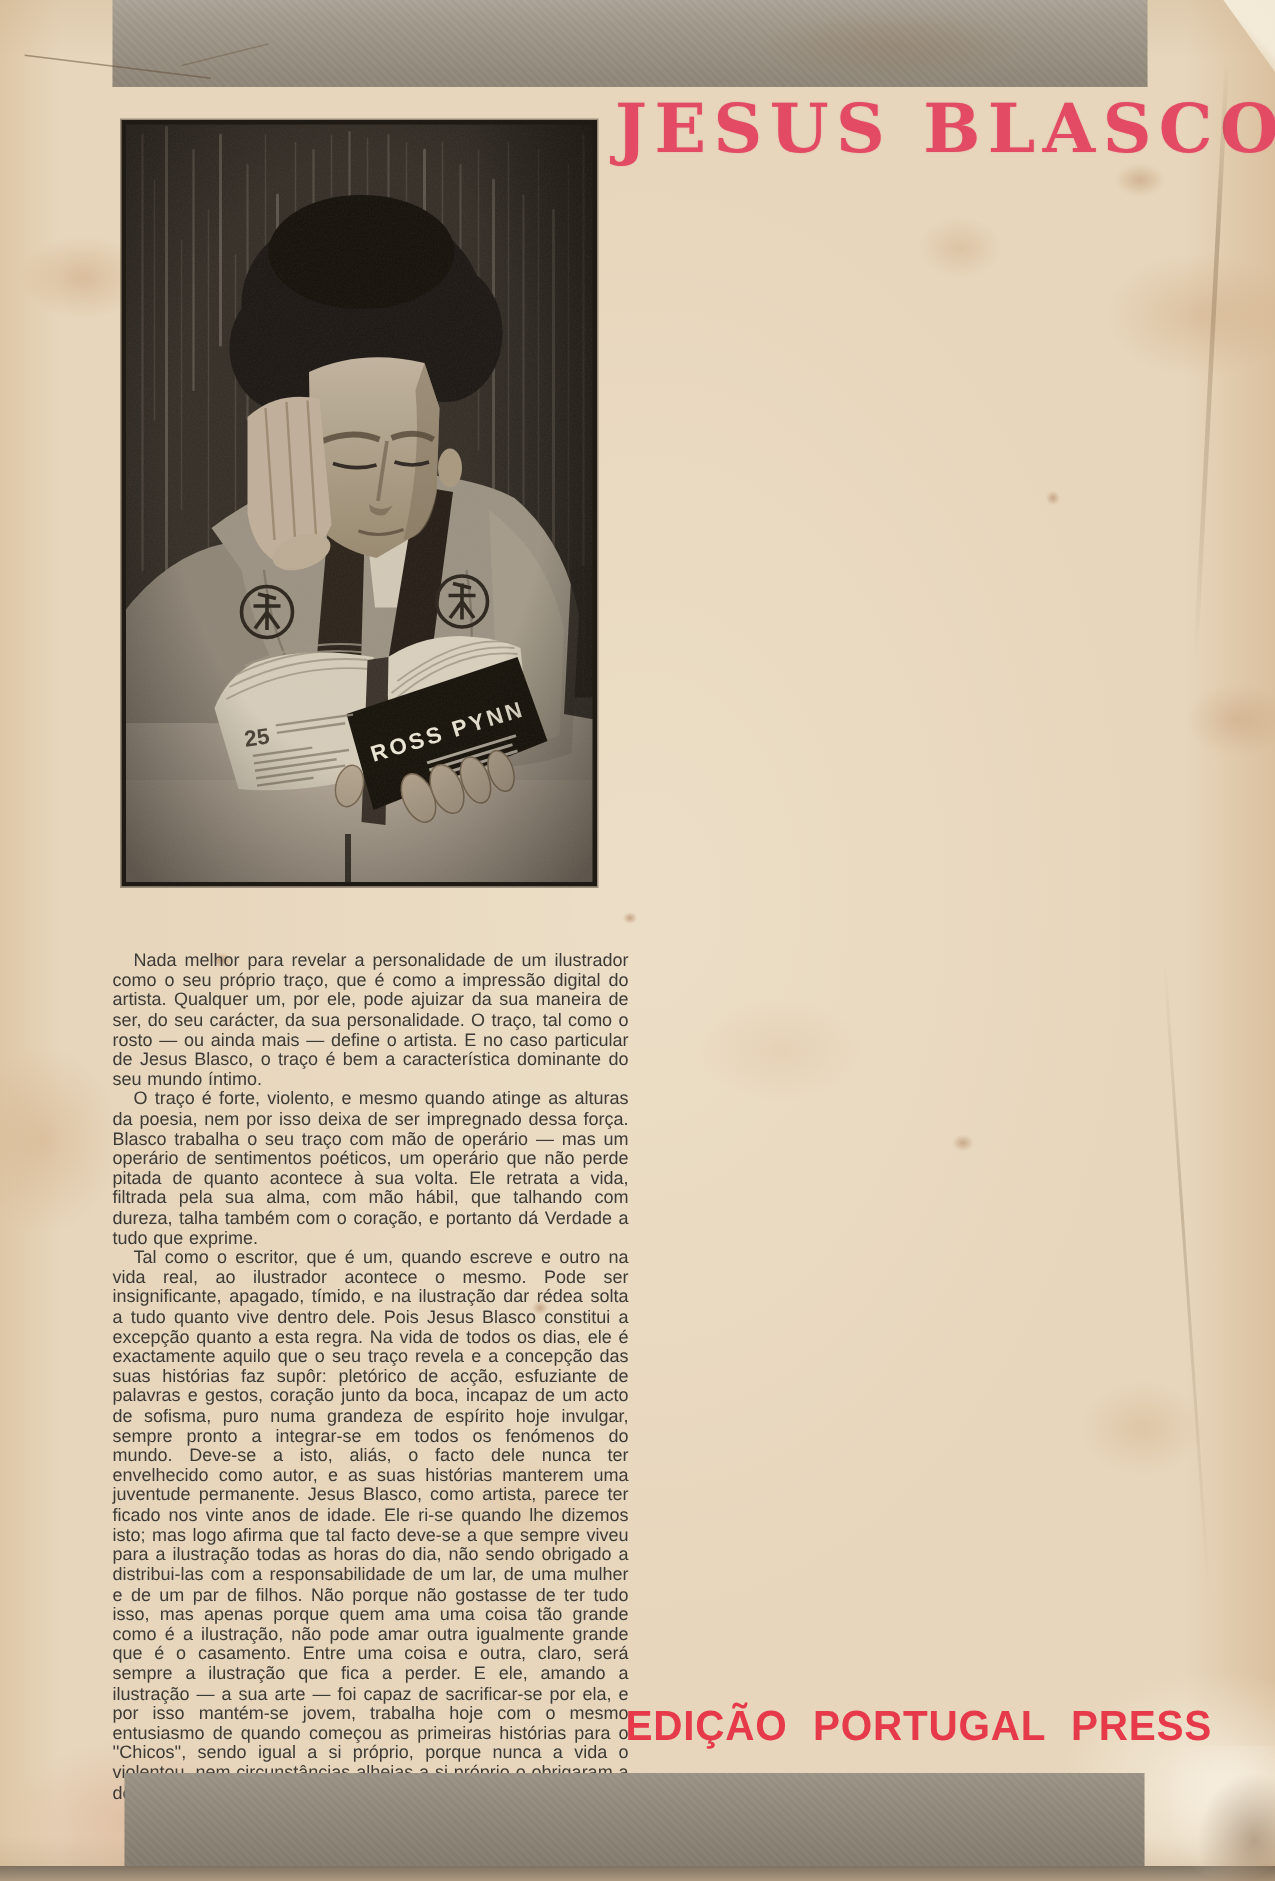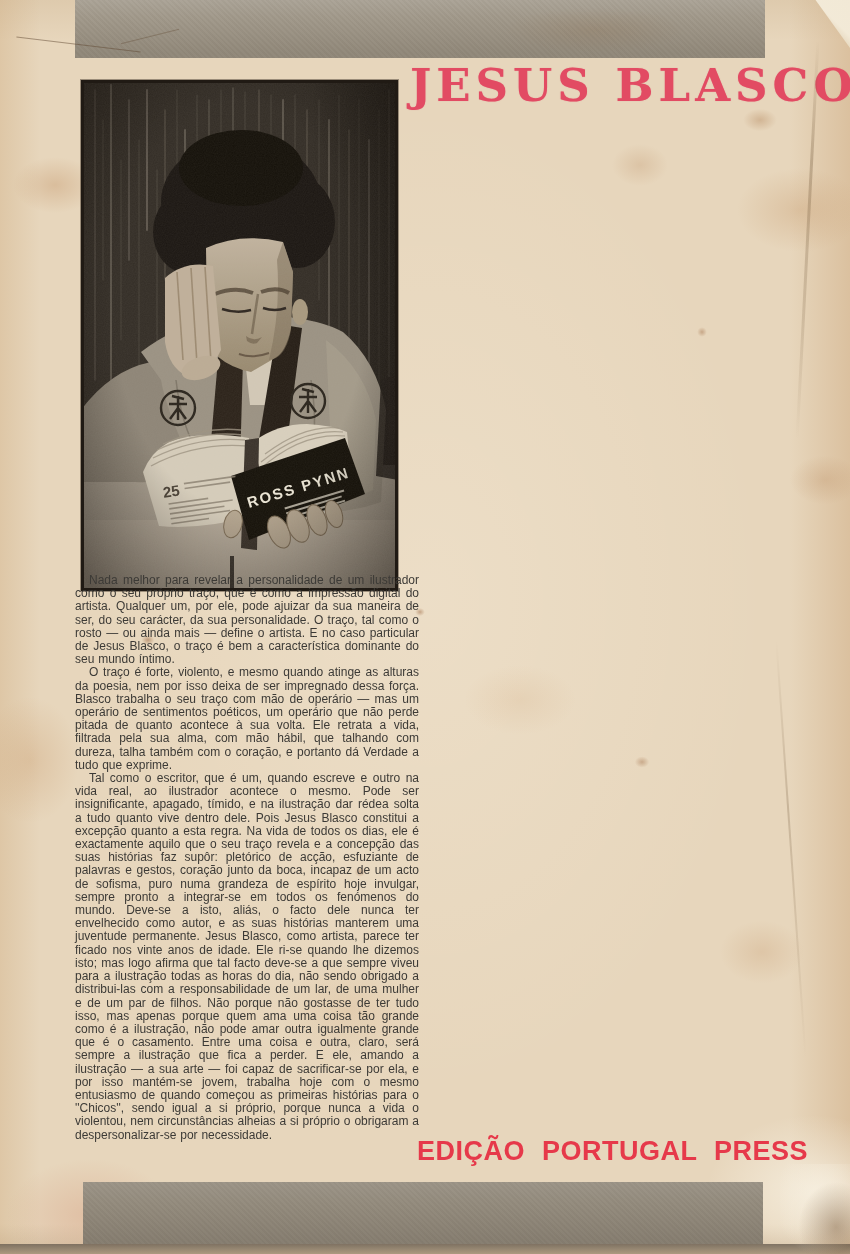--- a/index.html
+++ b/index.html
@@ -61,21 +61,21 @@
     font-family:"Liberation Sans",sans-serif;font-weight:bold;
     font-size:27px;line-height:1;letter-spacing:.5px;word-spacing:9px;white-space:nowrap;
     color:#e6394a;transform:scaleY(1.04);transform-origin:left top;
   }
   .photo{
     position:absolute;left:81px;top:80px;width:317px;height:511px;margin:0;
     box-shadow:0 0 0 1px rgba(40,30,20,.4);
   }
   .photo svg{display:block;width:100%;height:100%;}
   .article{
-    position:absolute;left:75px;top:574px;width:344px;
+    position:absolute;left:75px;top:634px;width:344px;
     color:#3c3a36;font-size:12px;line-height:13.2px;text-align:justify;
     text-rendering:optimizeLegibility;
   }
   .article p{margin:0;text-indent:14px;word-spacing:.5px;}
   .crack1{position:absolute;left:16px;top:44px;width:125px;height:1px;
     background:rgba(95,72,50,.5);transform:rotate(7deg);}
   .crack2{position:absolute;left:120px;top:36px;width:60px;height:1px;
     background:rgba(95,72,50,.35);transform:rotate(-14deg);}
   .wrinkle1{position:absolute;left:806px;top:40px;width:3px;height:400px;
     background:linear-gradient(180deg,transparent,rgba(120,95,65,.35) 30%,rgba(120,95,65,.2) 70%,transparent);

